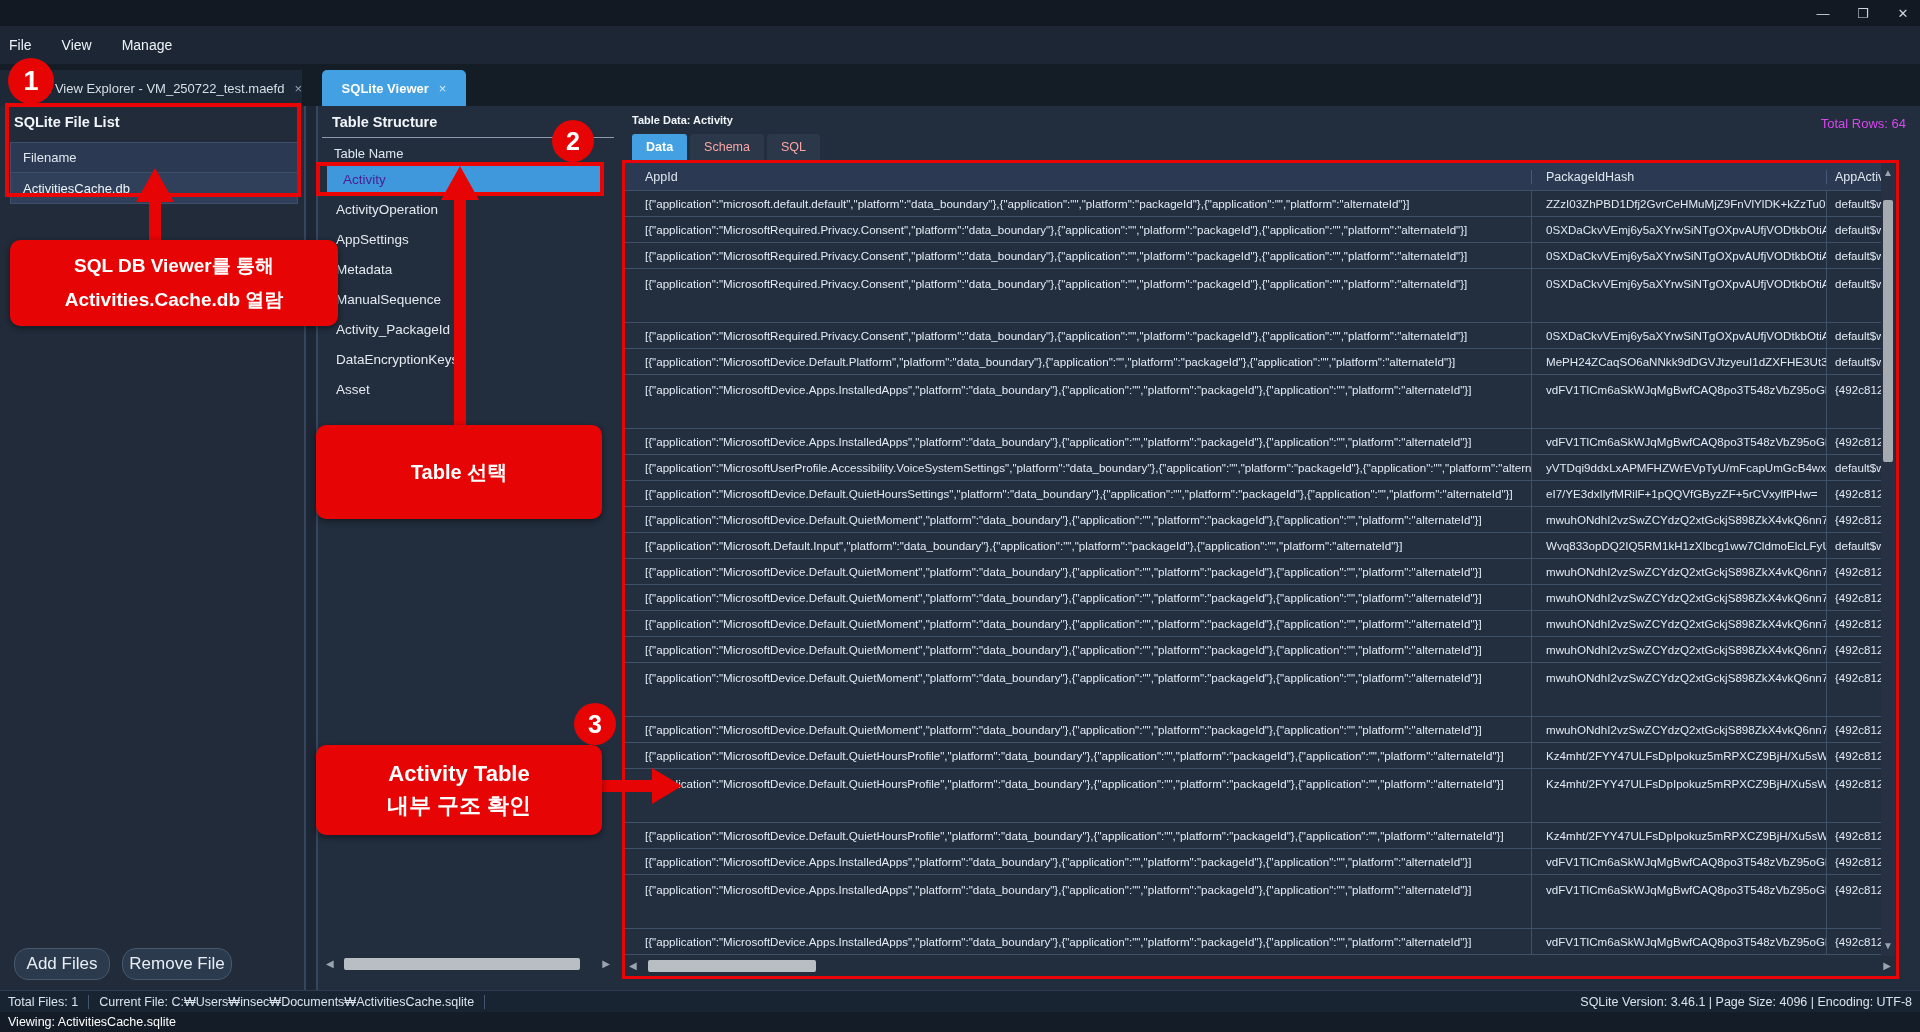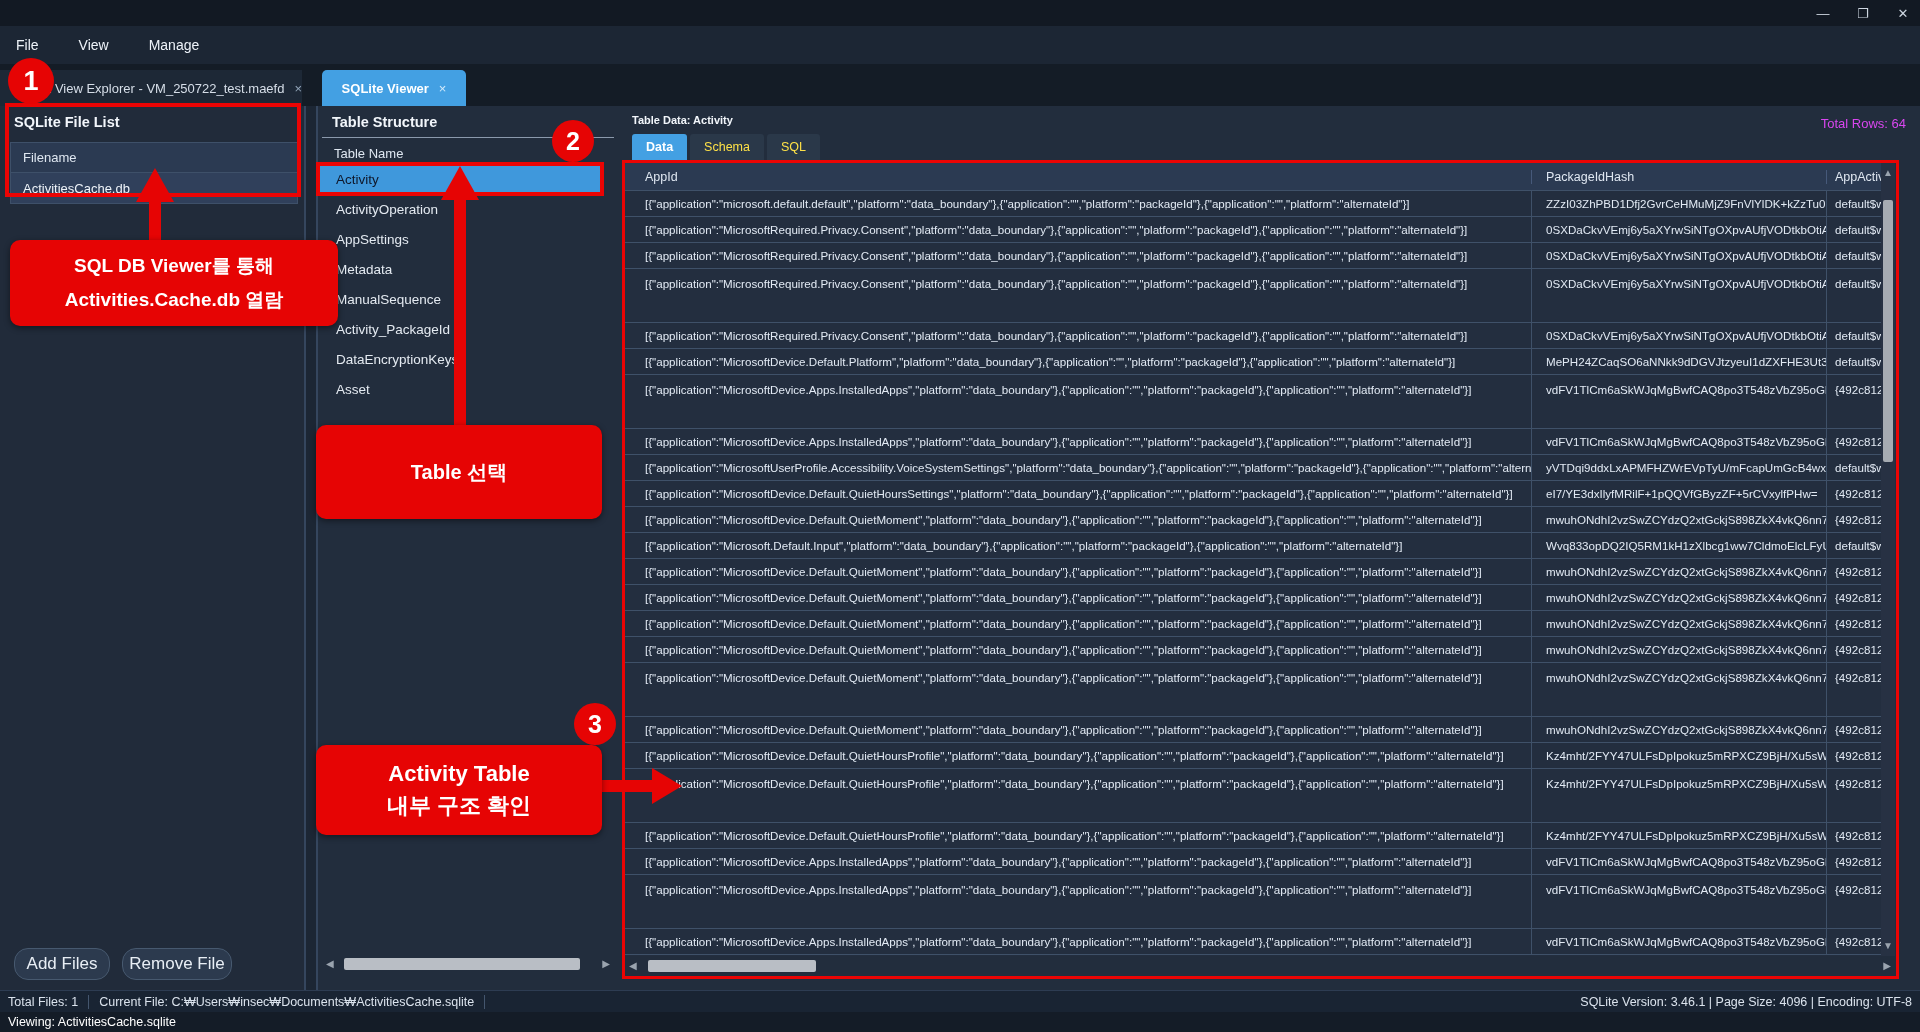--- a/index.html
+++ b/index.html
@@ -6,21 +6,21 @@
   html,body { background:#0c1117; }
   #app {
     position: relative; width: 1920px; height: 1032px;
     background: #1c2634; overflow: hidden;
     font-family: "Liberation Sans", sans-serif; color: #e9eff7;
   }
   
   .titlebar { position:absolute; left:0; top:0; width:1920px; height:26px; background:#121923; }
   .win-controls { position:absolute; right:8px; top:0; height:26px; display:flex; align-items:center; gap:22px; color:#cdd6e0; font-size:13px; }
   .win-controls span { cursor:default; width:18px; text-align:center; }
-  .menubar { position:absolute; left:0; top:26px; width:1920px; height:38px; display:flex; align-items:center; gap:40px; padding-left:16px; font-size:14px; color:#eef3f9; }
+  .menubar { position:absolute; left:0; top:26px; width:1920px; height:38px; display:flex; align-items:center; gap:30px; padding-left:9px; font-size:14px; color:#eef3f9; }
   .tabstrip { position:absolute; left:0; top:64px; width:1920px; height:42px; background:#141c26; }
   .tab { position:absolute; top:6px; height:36px; display:flex; align-items:center; font-size:13px; }
   .tab-explorer { left:0; width:302px; background:#1d2836; color:#d6dee8; padding-left:26px; }
   .tab-explorer .lbl { white-space:nowrap; overflow:hidden; }
   .tab-x { margin-left:10px; color:#93a6ba; font-size:13px; }
   .tab-sqlite { left:322px; width:144px; background:#43a0e3; color:#ffffff; border-radius:5px 5px 0 0; justify-content:center; font-weight:bold; }
   .tab-sqlite .tab-x { color:#d3eafb; font-weight:normal; }
   
   .left-panel { position:absolute; left:0; top:106px; width:304px; height:884px; background:#212b3a; }
   .panel-title { position:absolute; left:14px; top:8px; font-size:14.5px; font-weight:bold; color:#f2f6fb; }
@@ -31,35 +31,35 @@
   .btn-add { left:14px; top:842px; width:96px; }
   .btn-remove { left:122px; top:842px; width:110px; }
   
   .splitter { position:absolute; left:304px; top:106px; width:14px; height:884px; background:#1c2634; border-left:2px solid #35465e; border-right:2px solid #35465e; }
   
   .mid-panel { position:absolute; left:318px; top:106px; width:300px; height:884px; background:#222d3d; }
   .mid-hr { position:absolute; left:4px; top:31px; width:292px; height:1px; background:#8b99ac; }
   .mid-colhead { position:absolute; left:16px; top:40px; font-size:13px; color:#dfe7f1; }
   .tname-list { position:absolute; left:2px; top:60px; width:284px; }
   .tname { height:26px; margin-bottom:4px; display:flex; align-items:center; padding-left:16px; font-size:13.5px; color:#e4eaf1; white-space:nowrap; }
-  .tname.selected { background:#3f98dc; color:#0f172a; }
+  .tname.selected { background:#3f98dc; color:#4c1d95;margin-left:7px; }
   
   .hscroll { position:absolute; height:16px; }
   .hscroll .thumb { position:absolute; top:2px; height:12px; background:#b9bec5; border-radius:2px; }
   .sc-arrow { position:absolute; font-size:10px; color:#9aa3ae; line-height:16px; }
   .vscroll { position:absolute; width:14px; background:#273143; }
   .vscroll .vthumb { position:absolute; left:2px; width:10px; background:#a6abb2; border-radius:2px; }
   .vscroll .sc-arrow { left:2px; }
   .mid-hscroll { left:6px; top:850px; width:288px; }
   
   .data-panel { position:absolute; left:618px; top:106px; width:1302px; height:884px; background:#222d3d; }
   .dp-title { position:absolute; left:14px; top:8px; font-size:11px; font-weight:bold; color:#f2f6fb; }
   .dp-total { position:absolute; right:14px; top:10px; font-size:13px; color:#d946ef; }
   .dp-tabs { position:absolute; left:14px; top:28px; display:flex; gap:3px; }
-  .dp-tab { height:26px; padding:0 14px; display:flex; align-items:center; font-size:12.5px; background:#2a3849; color:#fde047; border-radius:3px 3px 0 0; }
+  .dp-tab { height:26px; padding:0 14px; display:flex; align-items:center; font-size:12.5px; background:#2a3849; color:#fca5a5; border-radius:3px 3px 0 0; }
   .dp-tab.active { background:#43a0e3; color:#fff; font-weight:bold; }
   .dtable-head { position:absolute; left:625px; top:163px; width:1256px; height:28px; background:#2b3a52; display:flex; font-size:12.5px; color:#dfe7f1; border-bottom:1px solid #3f5169;align-items:center; }
   .hcell { display:flex; align-items:center; overflow:hidden; white-space:nowrap; border-right:1px solid #46597a; }
   .c-appid { width:907px; padding-left:20px; }
   .c-hash { width:295px; padding-left:14px; }
   .c-act { width:54px; padding-left:8px; border-right:none !important; }
   #data-rows { position:absolute; left:625px; top:191px; width:1256px; height:765px; overflow:hidden; background:#232e3f; }
   .drow { display:flex; height:26px; align-items:center; border-bottom:1px solid #3f5169; background:#232e3f; }
   .drow.tall { height:54px; align-items:flex-start; }
   .drow.tall .cell { padding-top:6px; }

